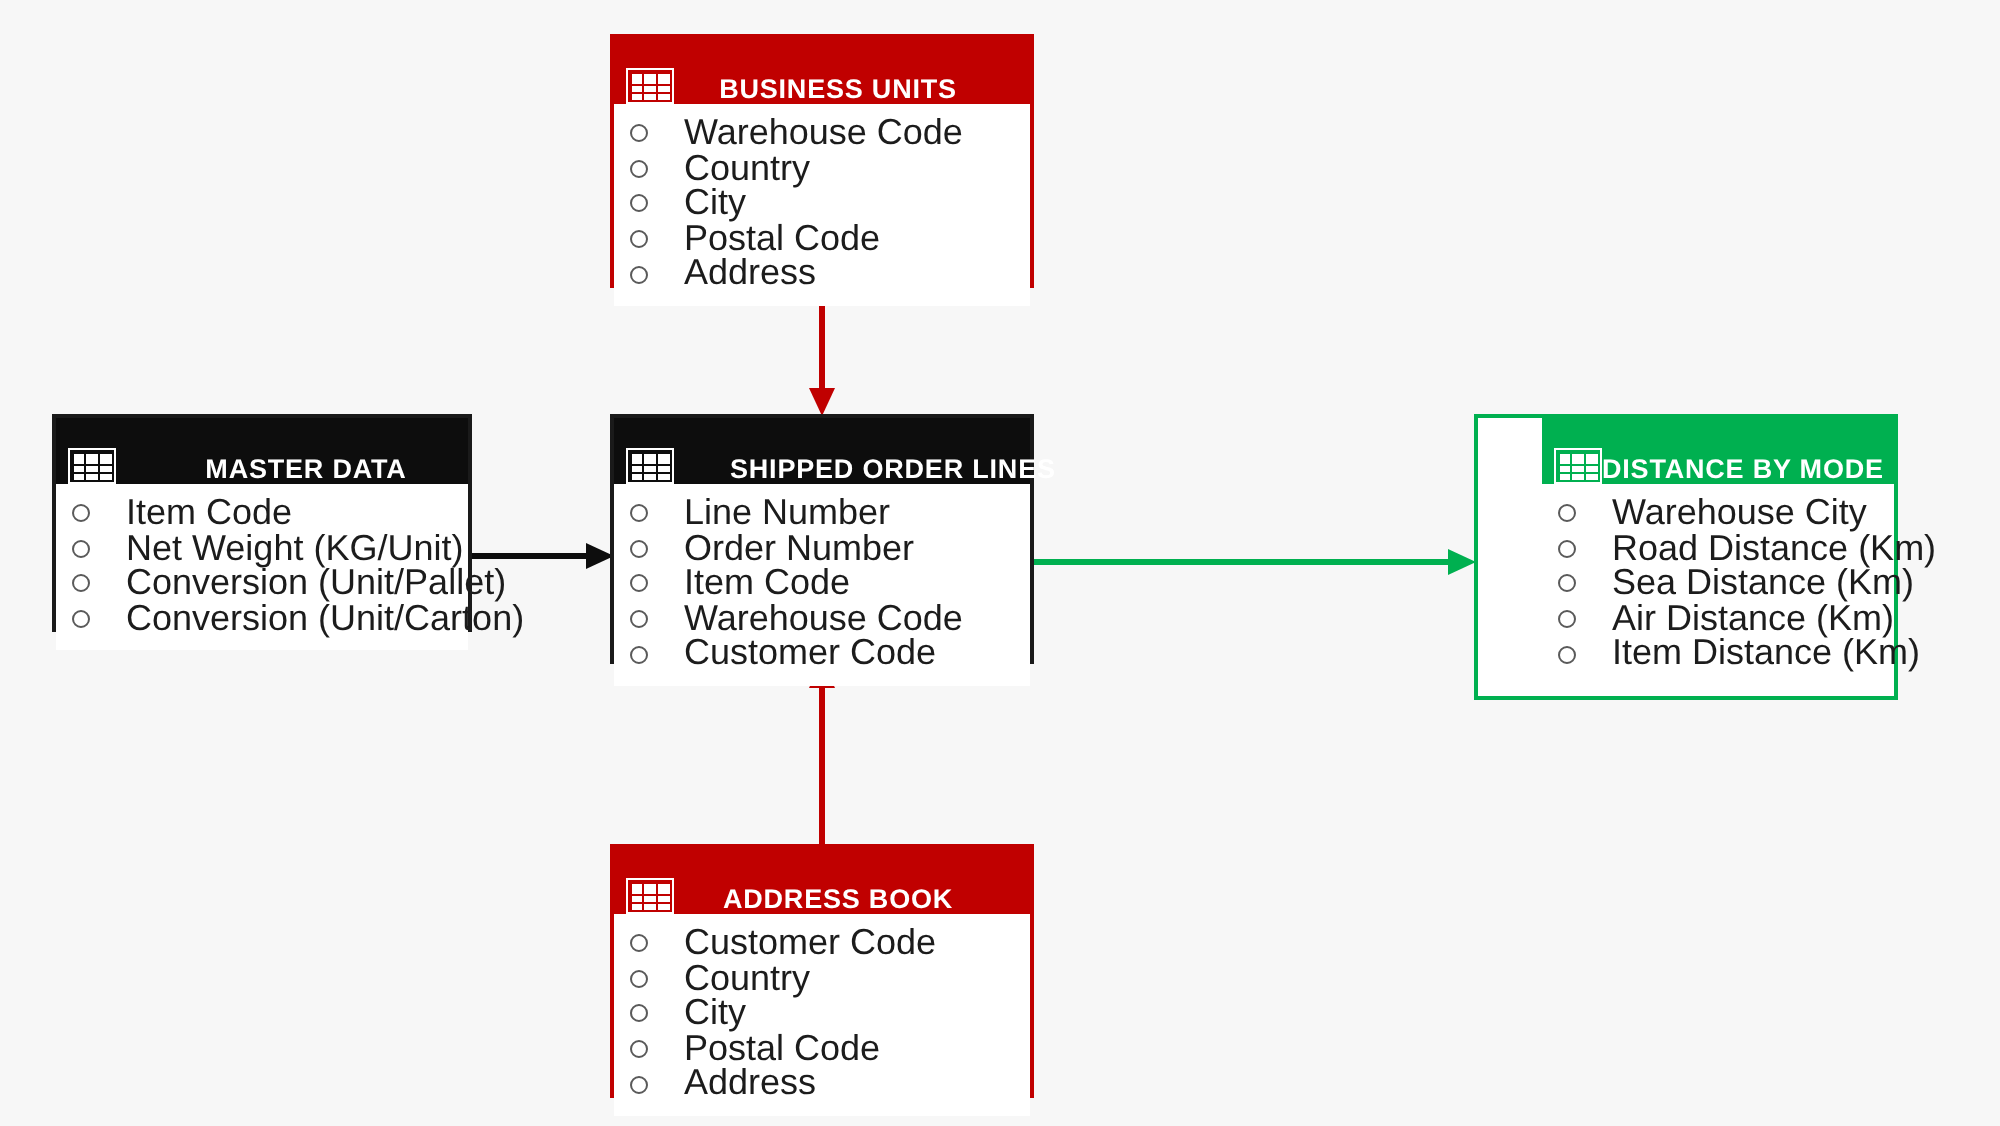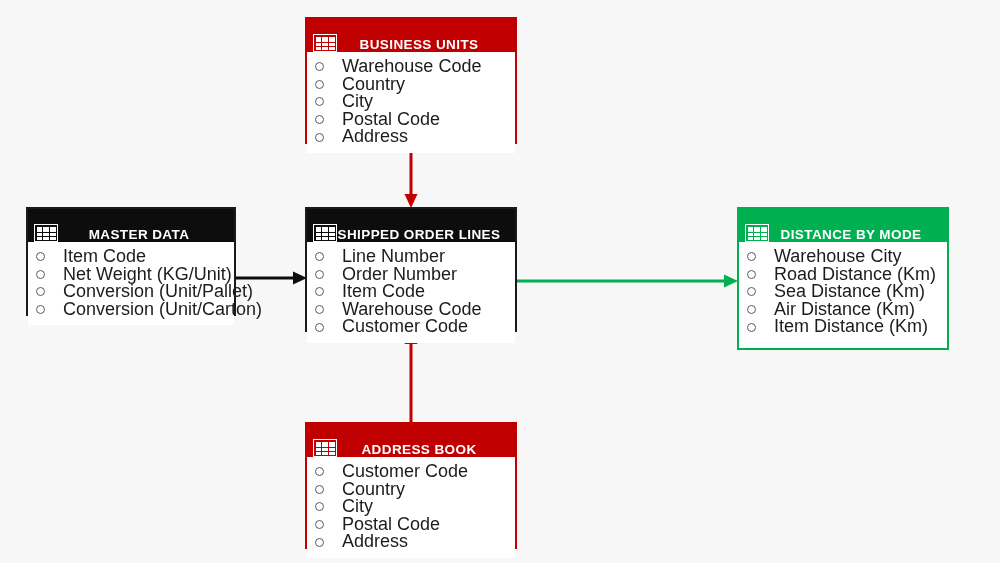--- a/index.html
+++ b/index.html
@@ -25,30 +25,31 @@
     position: absolute;
     box-sizing: border-box;
     background: #ffffff;
     border: 2px solid #c00000;
   }
   .entity.theme-black {
     border-color: #1a1a1a;
   }
   .entity.theme-green {
     border-color: #00b050;
+    padding-left: 32px;
   }
 
   .entity-header {
     display: flex;
     align-items: flex-end;
     height: 33px;
     background: #c00000;
     padding-left: 6px;
   }
-  .theme-black > .entity-header { background: #0d0d0d; }
+  .theme-black > .entity-header { background: #0d0d0d; gap: 28px; }
   .theme-green > .entity-header { background: #00b050; }
 
   .entity-title {
     flex: 1 1 auto;
     text-align: center;
     color: #ffffff;
     font-size: 13.5px;
     font-weight: bold;
     letter-spacing: 0.4px;
     padding-right: 14px;

